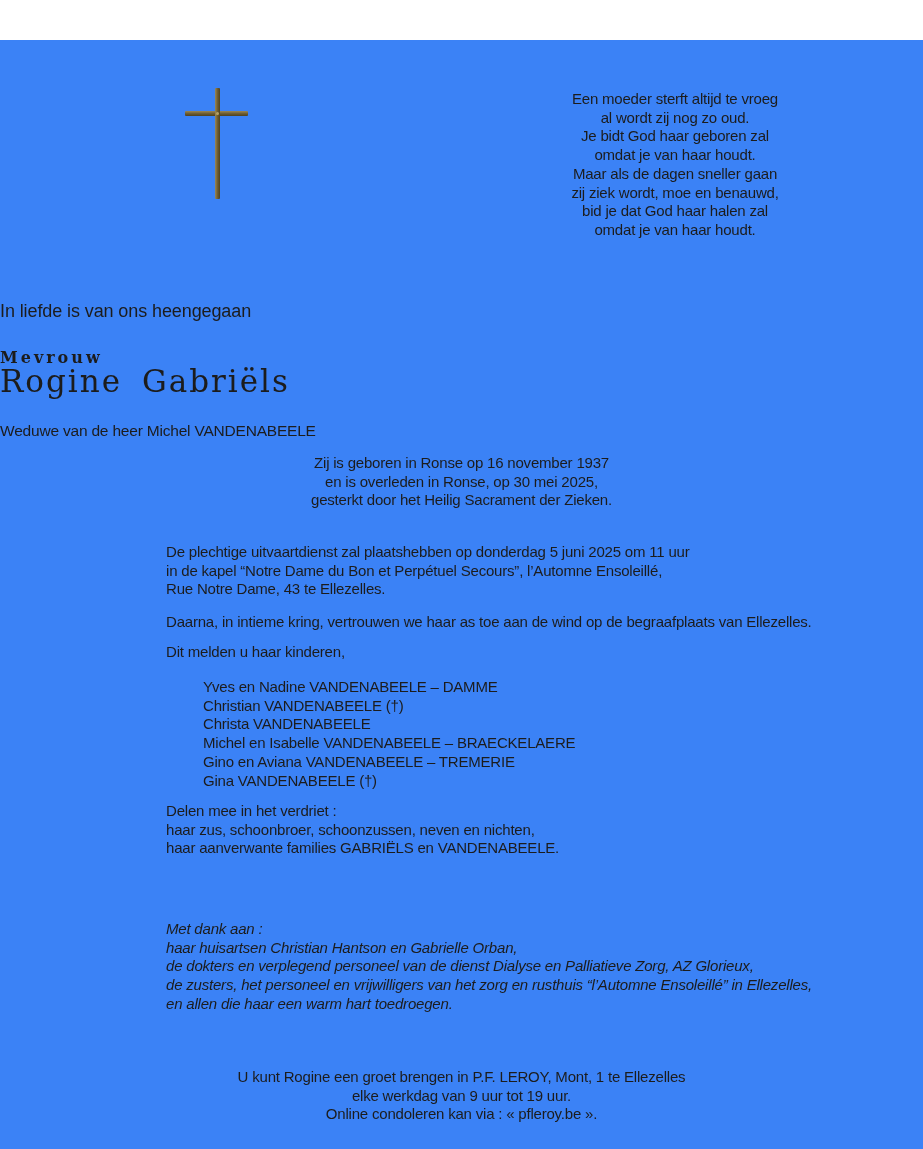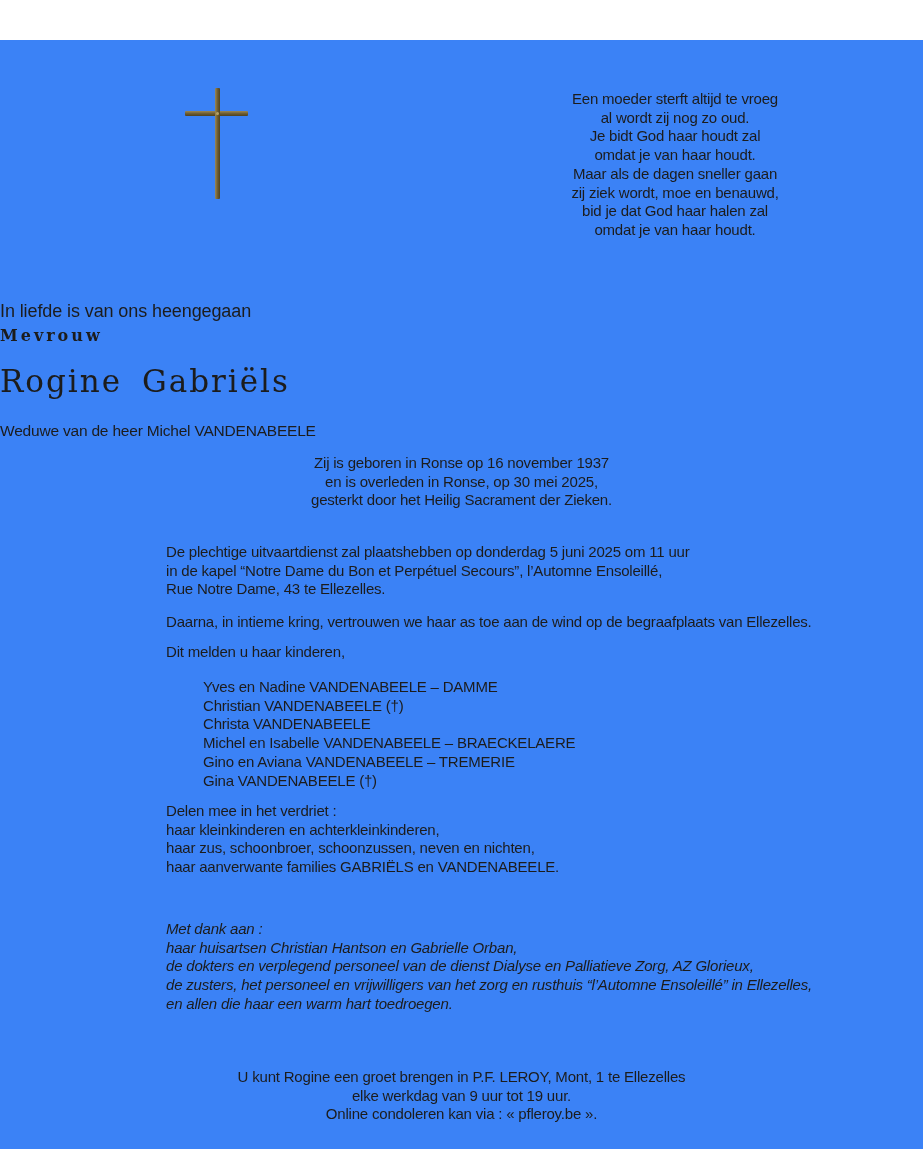--- a/index.html
+++ b/index.html
@@ -68,21 +68,21 @@
     position: absolute;
     left: 0;
     width: 923px;
   }
   .intro {
     top: 261px;
     font-size: 18px;
     letter-spacing: -0.1px;
   }
   .salutation {
-    top: 286px;
+    top: 308px;
     font-family: "DejaVu Serif", serif;
     font-weight: bold;
     font-size: 16px;
     letter-spacing: 3px;
   }
   .name {
     top: 323px;
     font-family: "DejaVu Serif", serif;
     font-weight: normal;
     font-size: 31px;
@@ -138,21 +138,21 @@
 
   <div class="cross">
     <div class="hbar"></div>
     <div class="vbar"></div>
     <div class="nail"></div>
   </div>
 
   <div class="poem">
     <div>Een moeder sterft altijd te vroeg</div>
     <div>al wordt zij nog zo oud.</div>
-    <div>Je bidt God haar houdt zal</div>
+    <div>Je bidt God haar geboren zal</div>
     <div>omdat je van haar houdt.</div>
     <div>Maar als de dagen sneller gaan</div>
     <div>zij ziek wordt, moe en benauwd,</div>
     <div>bid je dat God haar halen zal</div>
     <div>omdat je van haar houdt.</div>
   </div>
 
   <div class="center-line intro">In liefde is van ons heengegaan</div>
   <div class="center-line salutation">Mevrouw</div>
   <div class="center-line name">Rogine Gabriëls</div>
@@ -178,21 +178,20 @@
     <div>Yves en Nadine VANDENABEELE – DAMME</div>
     <div>Christian VANDENABEELE (†)</div>
     <div>Christa VANDENABEELE</div>
     <div>Michel en Isabelle VANDENABEELE – BRAECKELAERE</div>
     <div>Gino en Aviana VANDENABEELE – TREMERIE</div>
     <div>Gina VANDENABEELE (†)</div>
   </div>
 
   <div class="body-block mourners">
     <div>Delen mee in het verdriet :</div>
-    <div>haar kleinkinderen en achterkleinkinderen,</div>
     <div>haar zus, schoonbroer, schoonzussen, neven en nichten,</div>
     <div>haar aanverwante families GABRIËLS en VANDENABEELE.</div>
   </div>
 
   <div class="body-block thanks">
     <div>Met dank aan :</div>
     <div>haar huisartsen Christian Hantson en Gabrielle Orban,</div>
     <div>de dokters en verplegend personeel van de dienst Dialyse en Palliatieve Zorg, AZ Glorieux,</div>
     <div>de zusters, het personeel en vrijwilligers van het zorg en rusthuis “l’Automne Ensoleillé” in Ellezelles,</div>
     <div>en allen die haar een warm hart toedroegen.</div>

